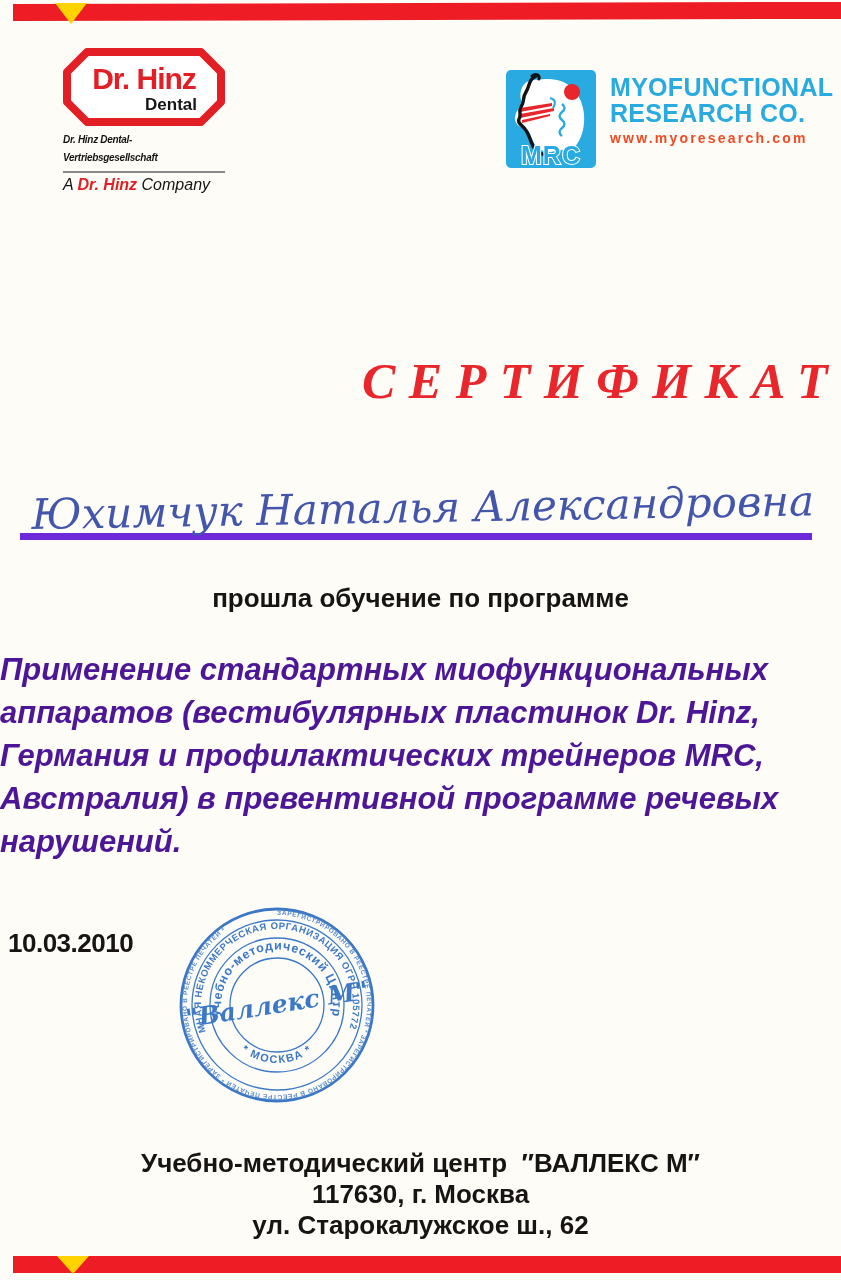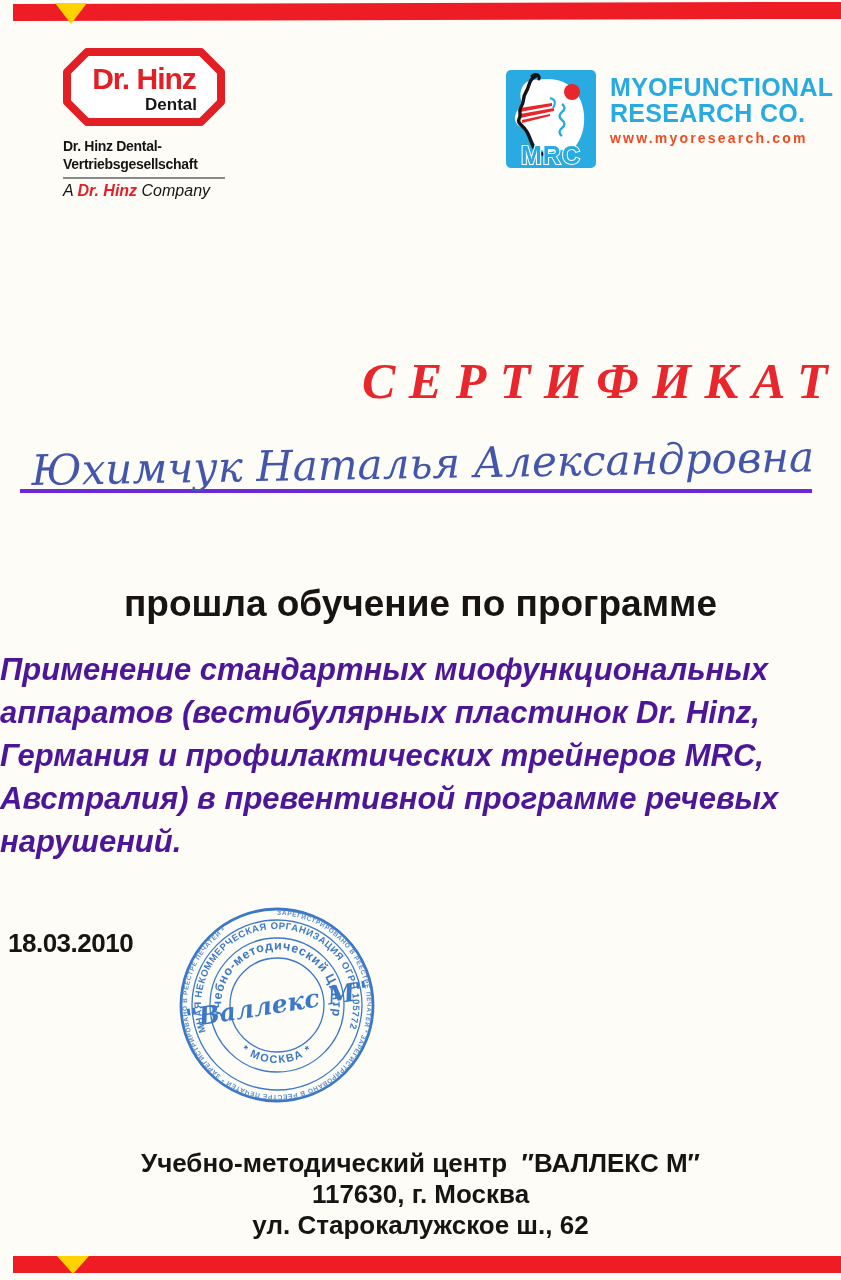--- a/index.html
+++ b/index.html
@@ -11,48 +11,48 @@
   
   .bar{position:absolute;left:13px;width:828px;height:17px;background:#ee1c25;}
   .bar.top{top:3px;transform:rotate(-0.15deg);}
   .bar.bottom{top:1256px;}
   .tri{position:absolute;width:0;height:0;border-left:16px solid transparent;border-right:16px solid transparent;}
   .tri.top{left:55px;top:3px;border-top:21px solid #ffd200;}
   .tri.bottom{left:57px;top:1256px;border-top:18px solid #ffd200;}
 
   
   .hinz{position:absolute;left:63px;top:48px;width:162px;text-align:left;}
-  .hinz-sub{font-weight:bold;font-size:14px;line-height:18px;letter-spacing:-0.3px;margin-top:7px;}
+  .hinz-sub{font-weight:bold;font-size:10px;line-height:18px;letter-spacing:-0.3px;margin-top:1px;font-style:italic;}
   .hinz-rule{height:2px;background:#8a8a8a;margin:4px 0 3px 0;}
   .hinz-tag{font-size:16px;font-style:italic;white-space:nowrap;}
   .hinz-tag .brand{color:#e31f26;font-weight:bold;}
   svg text{font-family:"Liberation Sans",sans-serif;}
 
   
   .mrc{position:absolute;left:506px;top:70px;display:flex;}
   .mrc-words{margin-left:14px;padding-top:4px;}
   .mrc-line{color:#29aae1;font-weight:bold;font-size:25px;line-height:26px;letter-spacing:0.3px;}
   .mrc-url{color:#f04b23;font-weight:bold;font-size:14px;letter-spacing:2.2px;margin-top:4px;}
 
   
   .title{
     position:absolute;top:352px;left:0;width:100%;text-align:right;
     font-family:"Liberation Serif",serif;font-weight:bold;font-style:italic;
     font-size:50px;letter-spacing:0.27em;color:#e8262b;
   }
 
   
-  .name-line{position:absolute;left:20px;top:432px;width:792px;height:57px;border-bottom:4px solid #6d28d9;}
+  .name-line{position:absolute;left:20px;top:476px;width:792px;height:57px;border-bottom:7px solid #6d28d9;}
   .name{
     position:absolute;left:12px;bottom:-6px;white-space:nowrap;
     font-family:"DejaVu Serif",serif;font-style:italic;font-size:42px;
     color:#4356ab;transform:rotate(-1deg);transform-origin:left bottom;
   }
 
-  .subtitle{position:absolute;top:583px;left:0;width:100%;text-align:center;font-weight:bold;font-size:37px;}
+  .subtitle{position:absolute;top:583px;left:0;width:100%;text-align:center;font-weight:bold;font-size:26px;}
 
   .program{
     position:absolute;top:648px;left:0;width:100%;text-align:left;
     color:#4c1697;font-weight:bold;font-style:italic;font-size:31px;line-height:43px;
   }
 
   .date{position:absolute;left:8px;top:928px;font-weight:bold;font-size:26px;letter-spacing:-0.5px;}
 
   
   .stamp{position:absolute;left:177px;top:905px;width:200px;height:200px;opacity:0.93;filter:blur(0.3px);}
@@ -118,21 +118,21 @@
   <div class="subtitle">прошла обучение по программе</div>
 
   <div class="program">
     <div>Применение стандартных миофункциональных</div>
     <div>аппаратов (вестибулярных пластинок Dr. Hinz,</div>
     <div>Германия и профилактических трейнеров MRC,</div>
     <div>Австралия) в превентивной программе речевых</div>
     <div>нарушений.</div>
   </div>
 
-  <div class="date">18.03.2010</div>
+  <div class="date">10.03.2010</div>
 
   <svg class="stamp" viewBox="0 0 200 200">
     <defs>
       <path id="ring-outer-path" d="M 100,10 A 90,90 0 1 1 99.9,10"></path>
       <path id="ring-mid-path" d="M 28.6,126 A 76,76 0 1 1 171.4,126"></path>
       <path id="ring-inner-path" d="M 53.7,132.2 A 56,56 0 1 1 146.3,132.2"></path>
       <path id="ring-bottom-path" d="M 62.7,144.4 A 58,58 0 0 0 137.3,144.4"></path>
     </defs>
     <circle cx="100" cy="100" r="96" fill="none" stroke="#2f6fc4" stroke-width="2.8"></circle>
     <circle cx="100" cy="100" r="85" fill="none" stroke="#2f6fc4" stroke-width="1.3"></circle>

